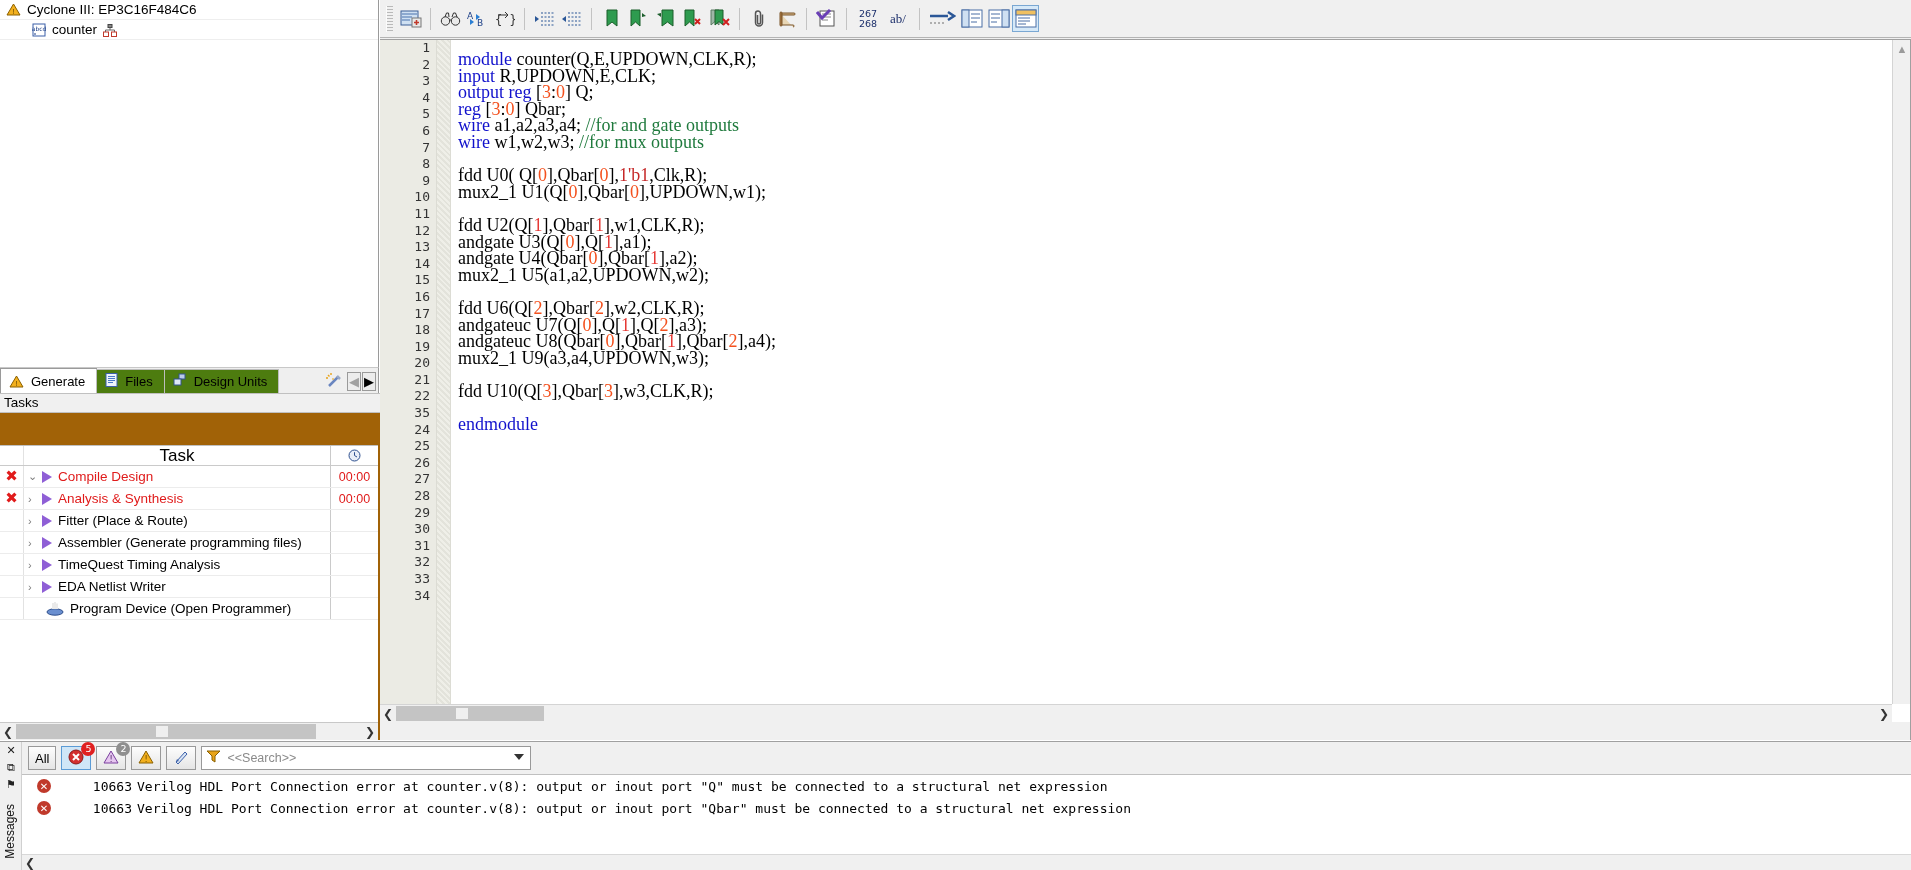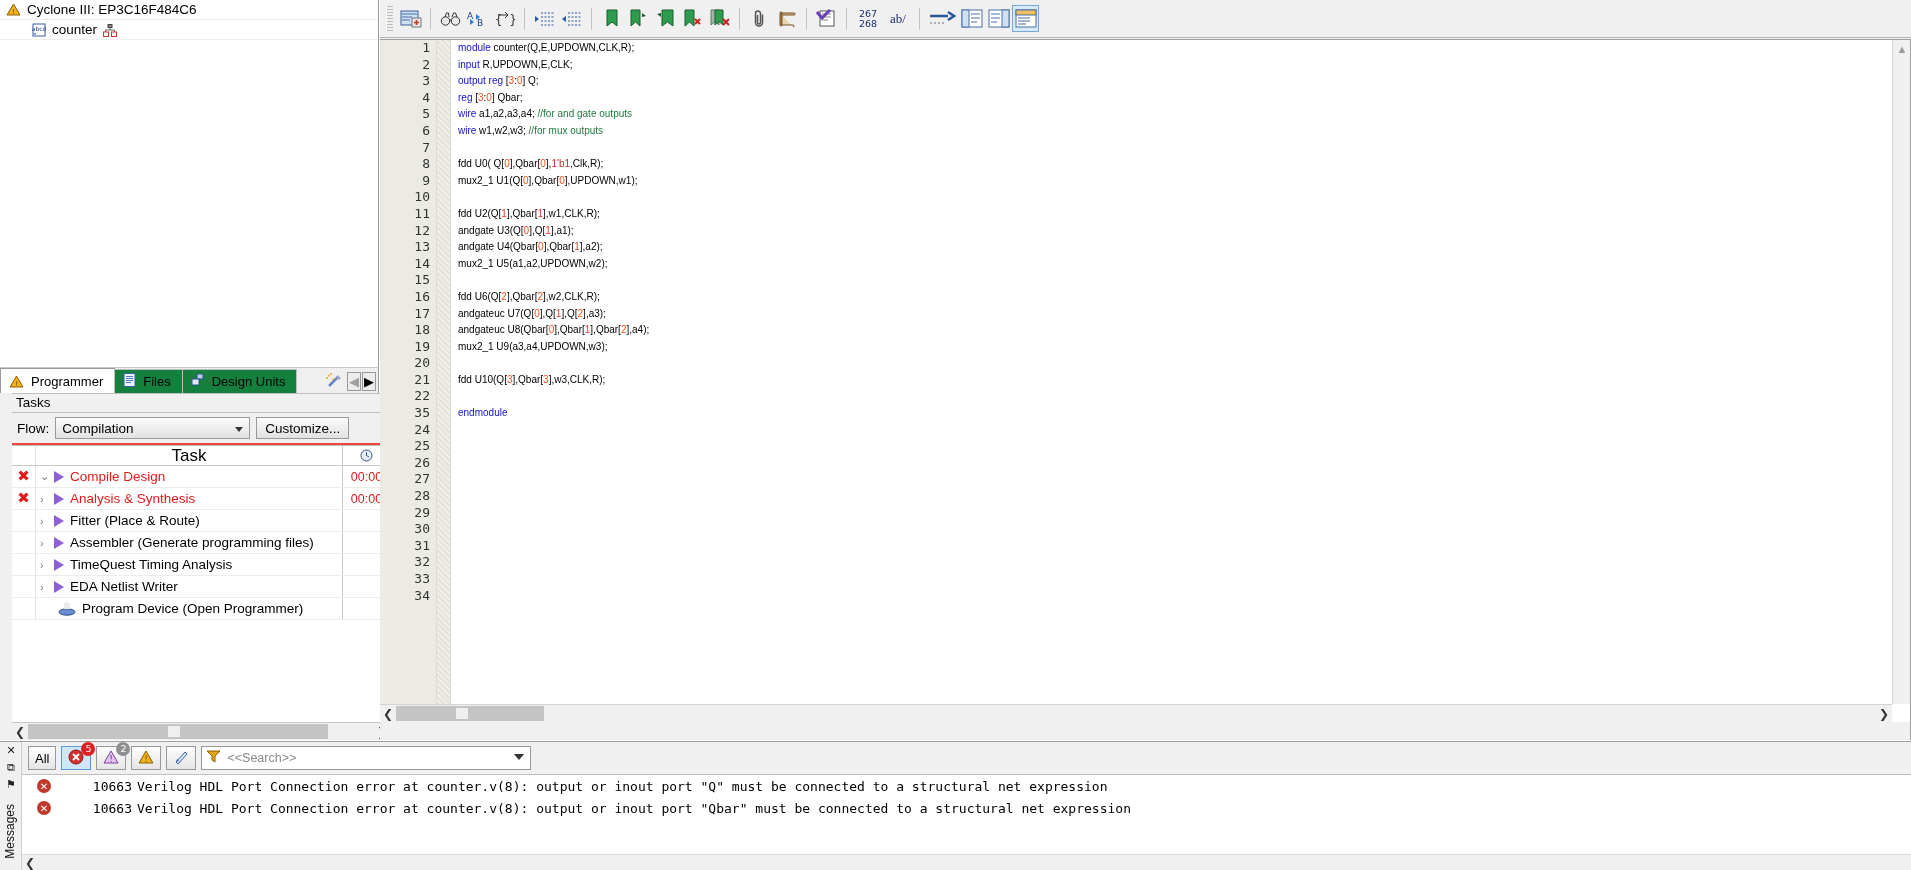--- a/index.html
+++ b/index.html
@@ -59,39 +59,39 @@
     position: absolute; left: 0; top: 368px; width: 379px; height: 25px;
     background: #efefef;
     border-right: 1px solid #9a9a9a;
     display: flex; align-items: flex-end;
   }
   .tab {
     height: 24px; display: flex; align-items: center;
     padding: 0 11px 0 8px;
     font-size: 13px;
     border: 1px solid #bdbdbd; border-bottom: none;
-    background: #15803d;
+    background: #4d7c0f;
     margin-right: -1px;
     white-space: nowrap;
   }
   .tab.active { background: #ffffff; height: 25px; border-color: #9a9a9a; }
   .tab .ico { margin-right: 7px; }
   .tabs-spacer { flex: 1; }
   .tab-navbtns { display: flex; align-items: center; height: 24px; padding-right: 2px; }
   .navbtn {
     width: 14px; height: 19px; border: 1px solid #9a9a9a; background: #ececec;
     display: flex; align-items: center; justify-content: center; margin-left: 1px;
   }
   .navbtn.dim { color: #a0a0a0; }
   .magic-ico { width: 18px; height: 18px; margin-right: 3px; }
 
   
   .tasks-panel {
-    position: absolute; left: 12px; top: 393px; width: 446px; height: 347px;
-    background: #ef4444;
+    position: absolute; left: 0; top: 393px; width: 446px; height: 347px;
+    background: #a16207;
     border-right: 1px solid #9a9a9a;
   }
   .tasks-title {
     height: 20px; line-height: 20px;
     border-top: 1px solid #c0c0c0; border-bottom: 1px solid #c0c0c0;
     background: #f0f0f0;
     padding-left: 4px; font-size: 13.5px;
     display: flex; align-items: center;
   }
   .tasks-title .ttl { flex: 1; }
@@ -221,23 +221,23 @@
     border-right: 1px solid #dcdcd4;
   }
   .gnum {
     height: 16.6px; line-height: 16.6px; text-align: right;
     padding-right: 6px;
     font-family: "DejaVu Sans Mono", monospace;
     font-size: 13px; color: #333;
   }
   .code-lines {
     position: absolute; left: 78px; top: 0; right: 19px; bottom: 36px;
-    padding-top: 0;
-    font-family: Liberation Sans, sans-serif;
-    font-size: 10px;
+    padding-top: 11px;
+    font-family: Liberation Serif, serif;
+    font-size: 18px;
     white-space: pre;
     overflow: hidden;
   }
   .cl { height: 16.6px; line-height: 16.6px; }
   .kw { color: #1111cc; }
   .num { color: #f4511e; }
   .num2 { color: #e53935; }
   .cmt { color: #1f7a3d; }
   .lit { color: #c62828; }
   .plain { color: #000; }
@@ -369,21 +369,21 @@
     </div>
 
     <div class="tabs-row">
       <div class="tab active">
         <span class="ico ico-warn">
           <svg width="15" height="13" viewBox="0 0 15 13">
               <polygon points="7.5,1 14,12 1,12" fill="#f2b01e" stroke="#8a6000" stroke-width="1"></polygon>
               <text x="7.5" y="10.5" font-size="8" text-anchor="middle" fill="#6b4a00">!</text>
             </svg>
         </span>
-        <span>Programmer</span>
+        <span>Generate</span>
       </div>
       <div class="tab">
         <span class="ico">
           <svg width="13" height="14" viewBox="0 0 13 14">
               <rect x="1" y="0.5" width="11" height="13" fill="#eef4fc" stroke="#3b5fa8"></rect>
               <path d="M3 3.5h7M3 5.5h7M3 7.5h7M3 9.5h5" stroke="#4a79c9"></path>
             </svg>
         </span>
         <span>Files</span>
       </div>
@@ -413,28 +413,20 @@
     <div class="tasks-panel">
       <div class="tasks-title">
         <span class="ttl">Tasks</span>
         <span class="glyphs">
           <span>⤓</span>
           <span>⧉</span>
           <span>✕</span>
         </span>
       </div>
 
-      <div class="flow-row">
-        <span class="flow-label">Flow:</span>
-        <div class="flow-select">
-          <span>Compilation</span>
-          <span class="caret"></span>
-        </div>
-        <div class="btn-customize">Customize...</div>
-      </div>
 
       <div class="task-table">
         <div class="tt-head">
           <div class="tt-c1"></div>
           <div class="tt-c2">Task</div>
           <div class="tt-c3">
             <svg width="13" height="13" viewBox="0 0 13 13">
                 <circle cx="6.5" cy="6.5" r="5.5" fill="#e9eef7" stroke="#2d4f8e"></circle>
                 <path d="M6.5 3.2V6.5L9 8" stroke="#2d4f8e" fill="none"></path>
               </svg>

